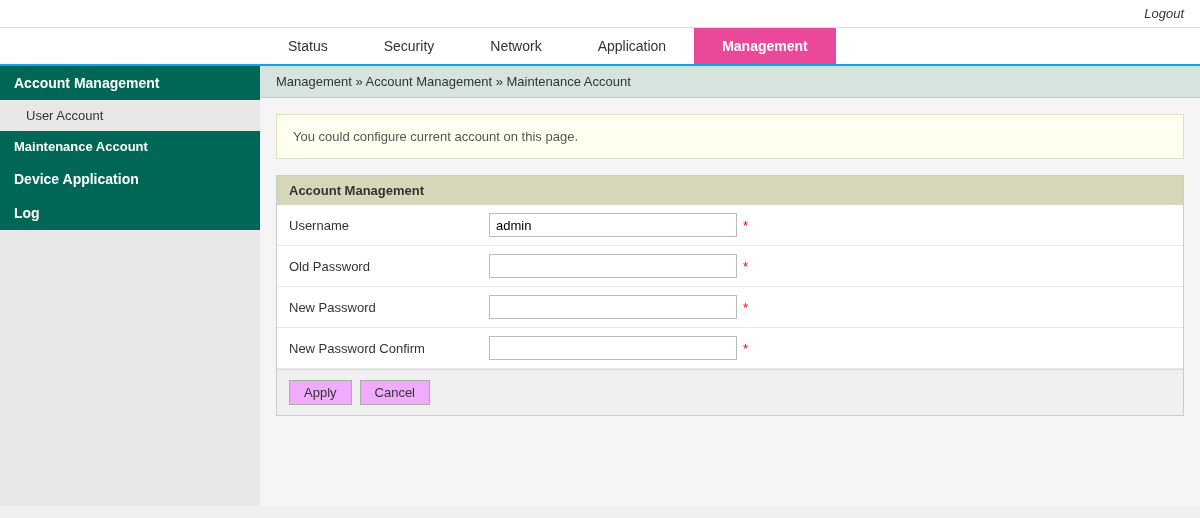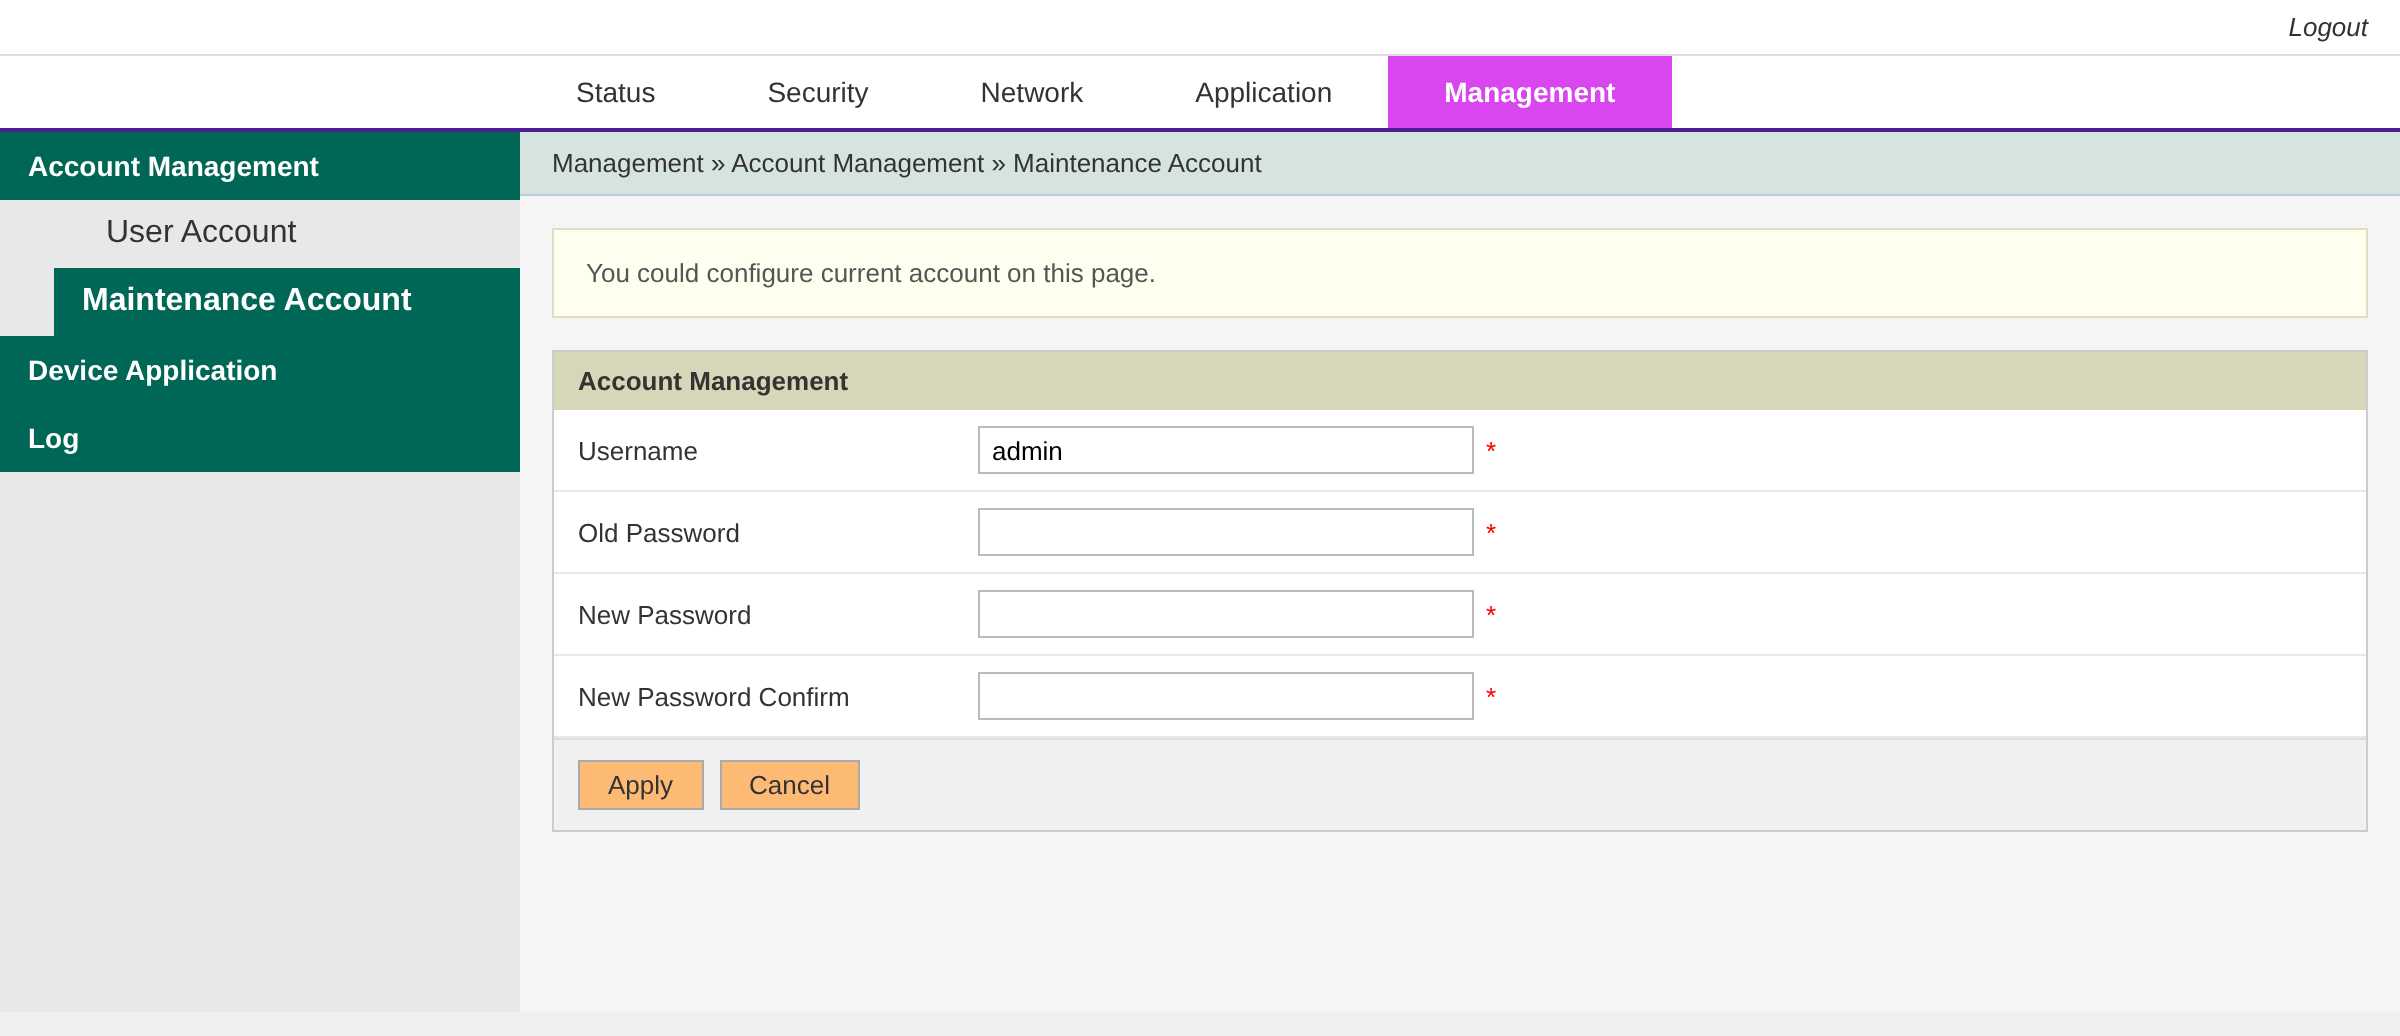--- a/index.html
+++ b/index.html
@@ -25,33 +25,33 @@
       cursor: pointer;
       font-style: italic;
     }
 
     
     #nav-tabs {
       display: flex;
       align-items: flex-start;
       background: #fff;
       padding-left: 260px;
-      border-bottom: 2px solid #4c1d95;
+      border-bottom: 2px solid #0ea5e9;
     }
     .nav-tab {
       padding: 10px 28px;
       font-size: 14px;
       cursor: pointer;
       color: #333;
       border: none;
       background: none;
       font-weight: normal;
     }
     .nav-tab.active {
-      background: #d946ef;
+      background: #ec4899;
       color: #fff;
       font-weight: bold;
     }
 
     
     #main-layout {
       display: flex;
       min-height: 440px;
     }
 
@@ -66,23 +66,22 @@
       color: #fff;
       font-weight: bold;
       padding: 9px 14px;
       font-size: 14px;
       cursor: pointer;
     }
     .sidebar-item {
       padding: 8px 14px 8px 26px;
       color: #333;
       cursor: pointer;
-      font-size: 16px;
+      font-size: 13px;
       background: #e8e8e8;
-      margin-left: 27px;
     }
     .sidebar-item.active {
       background: #006655;
       color: #fff;
       font-weight: bold;
       padding-left: 14px;
     }
 
     
     #content {
@@ -165,21 +164,21 @@
       padding: 10px 12px;
       display: flex;
       gap: 8px;
       border-top: 1px solid #ddd;
     }
     .btn {
       padding: 4px 14px;
       font-size: 13px;
       cursor: pointer;
       border: 1px solid #aaa;
-      background: #fdba74;
+      background: #f0abfc;
       color: #333;
     }
   </style>
 </head>
 <body>
 
 <div id="top-bar">
   <a id="logout-link">Logout</a>
 </div>
 

